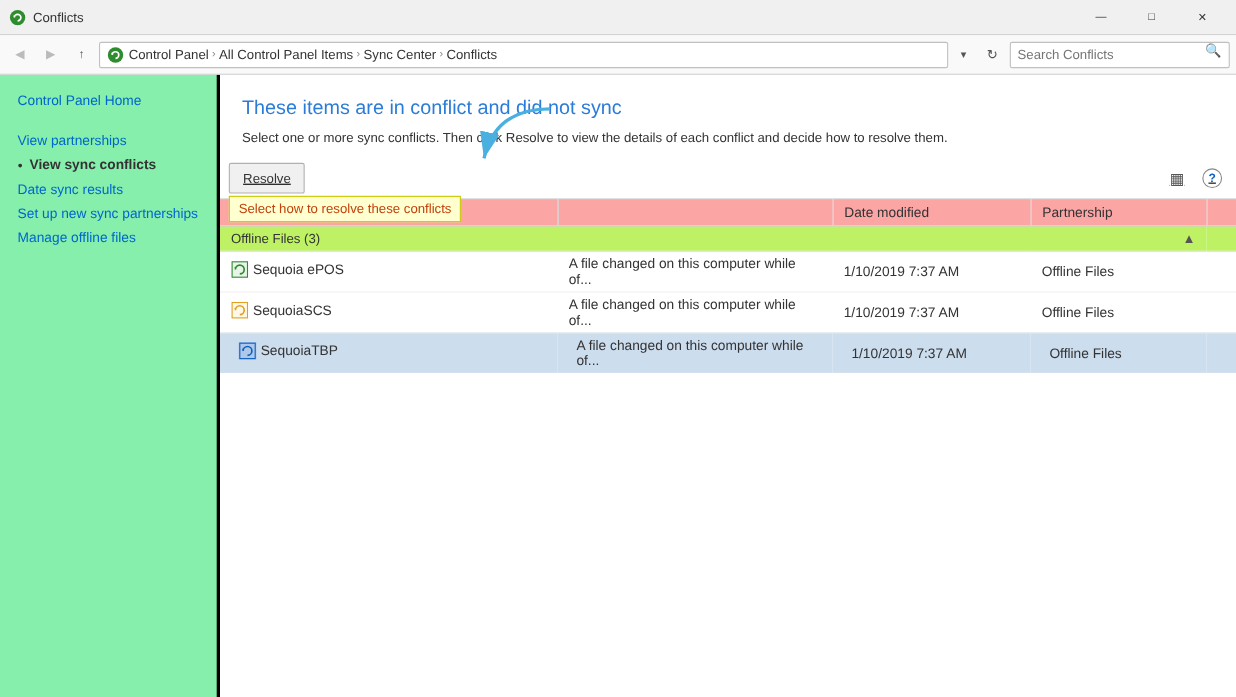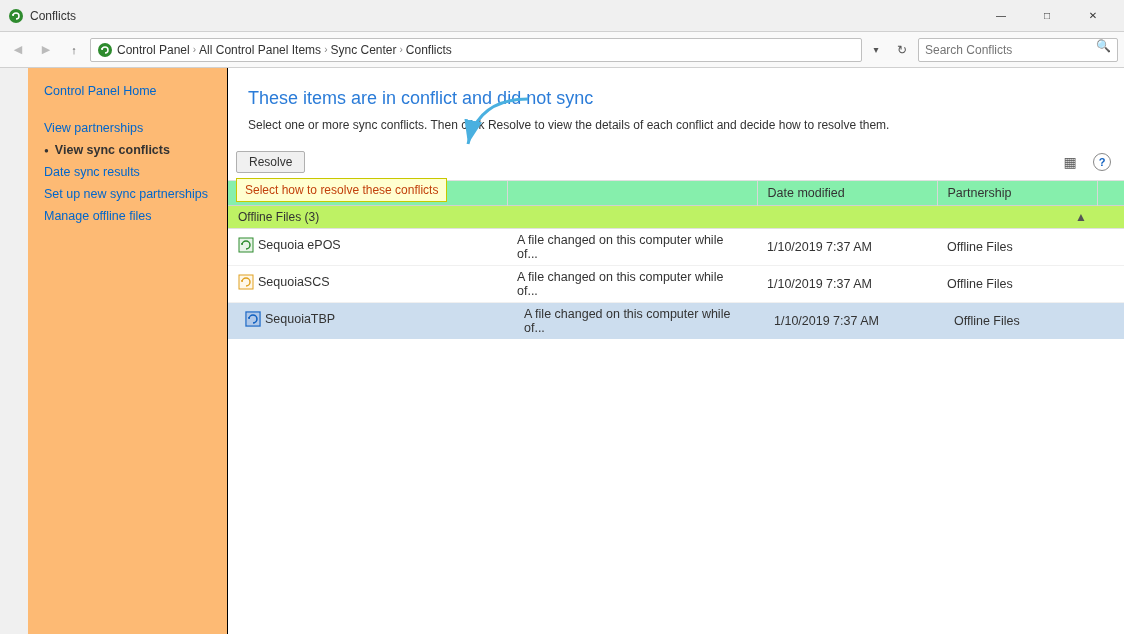--- a/index.html
+++ b/index.html
@@ -152,25 +152,24 @@
     
     .main-area {
       display: flex;
       flex: 1;
       overflow: hidden;
     }
 
     
     .sidebar {
       width: 200px;
-      background: #fdba74;
-      border-right: 1px solid #000000;
+      background: #86efac;
+      border-right: 3px solid #000000;
       padding: 12px 0;
       flex-shrink: 0;
-      margin-left: 28px;
     }
     .sidebar-item {
       padding: 4px 16px;
       cursor: pointer;
       font-size: 12.5px;
       color: #0066cc;
       text-decoration: none;
       display: block;
     }
     .sidebar-item.active {
@@ -214,24 +213,24 @@
     .content-subtitle {
       font-size: 12px;
       color: #333;
       line-height: 1.4;
     }
 
     
     .toolbar {
       padding: 4px 8px;
       display: flex;
-      align-items: center;
       border-bottom: 1px solid #e0e0e0;
       gap: 4px;
       position: relative;
+      text-decoration: underline;
     }
     .resolve-btn {
       padding: 3px 12px;
       background: #f0f0f0;
       border: 1px solid #b0b0b0;
       border-radius: 2px;
       cursor: pointer;
       font-size: 12px;
       color: #333;
     }
@@ -270,21 +269,21 @@
       flex: 1;
       overflow: auto;
       position: relative;
     }
     table {
       width: 100%;
       border-collapse: collapse;
       font-size: 12.5px;
     }
     thead tr {
-      background: #86efac;
+      background: #fca5a5;
       border-bottom: 1px solid #d0d0d0;
     }
     th {
       text-align: left;
       padding: 5px 10px;
       font-weight: normal;
       color: #333;
       border-right: 1px solid #d8d8d8;
       white-space: nowrap;
     }

